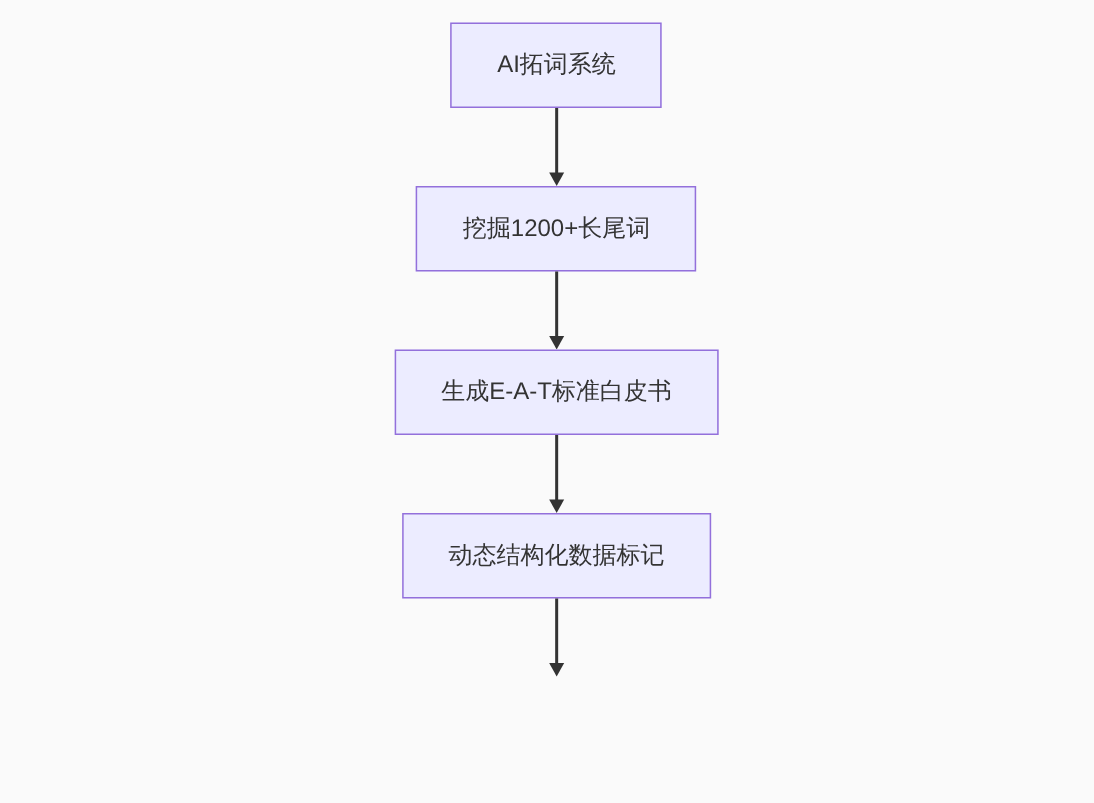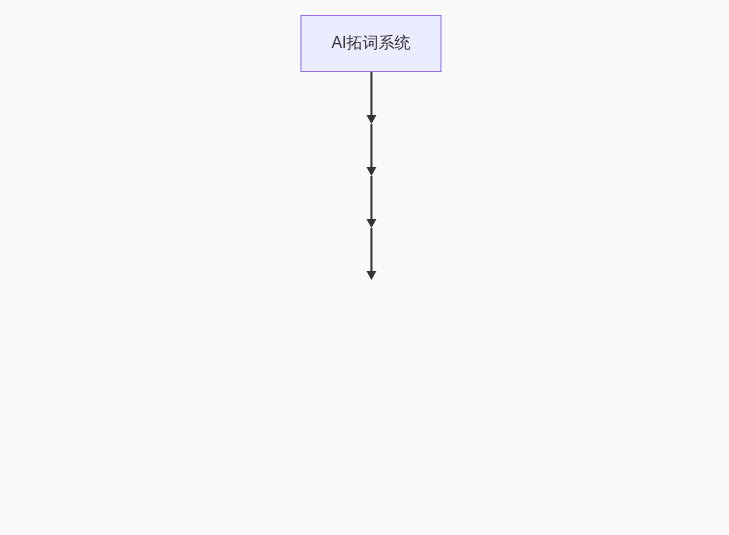--- a/index.html
+++ b/index.html
@@ -65,32 +65,41 @@
 
     <div class="node">
       <span>AI拓词系统</span>
     </div>
 
     <div class="arrow">
       <div class="line"></div>
       <div class="head"></div>
     </div>
 
+    <div class="node">
+      <span>挖掘1200+长尾词</span>
+    </div>
 
     <div class="arrow">
       <div class="line"></div>
       <div class="head"></div>
     </div>
 
+    <div class="node">
+      <span>生成E-A-T标准白皮书</span>
+    </div>
 
     <div class="arrow">
       <div class="line"></div>
       <div class="head"></div>
     </div>
 
+    <div class="node">
+      <span>动态结构化数据标记</span>
+    </div>
 
     <div class="arrow">
       <div class="line"></div>
       <div class="head"></div>
     </div>
 
 
   </div>
 </div>
 

